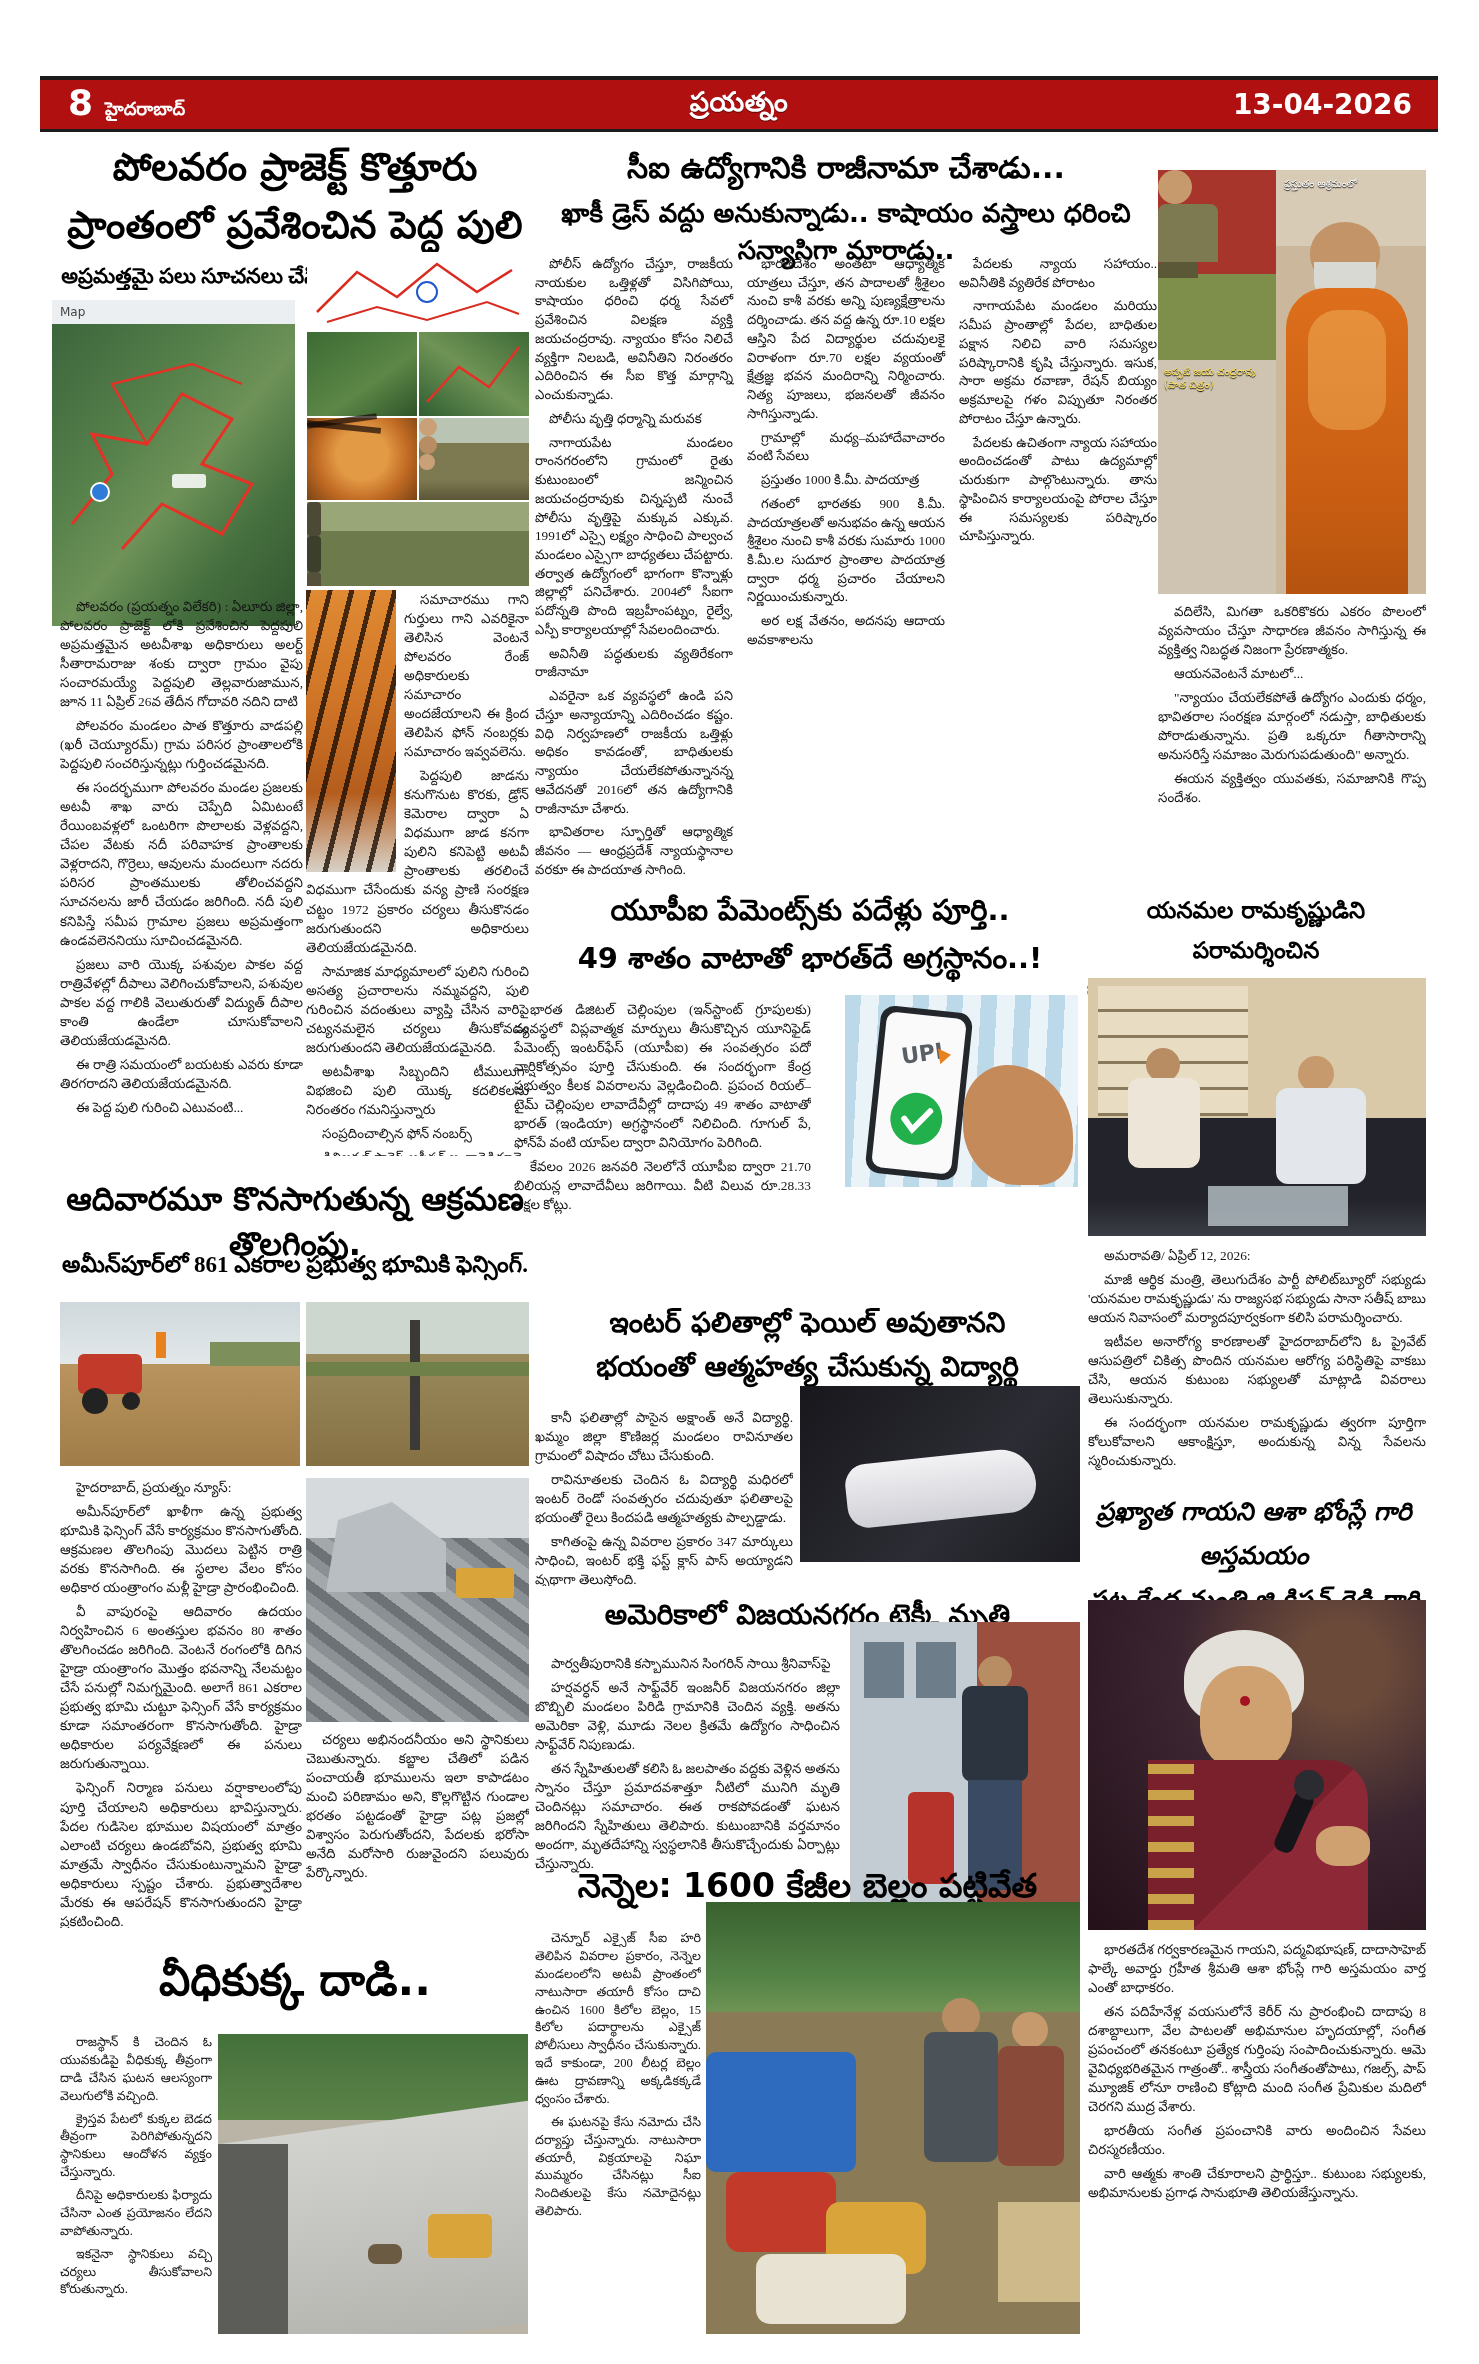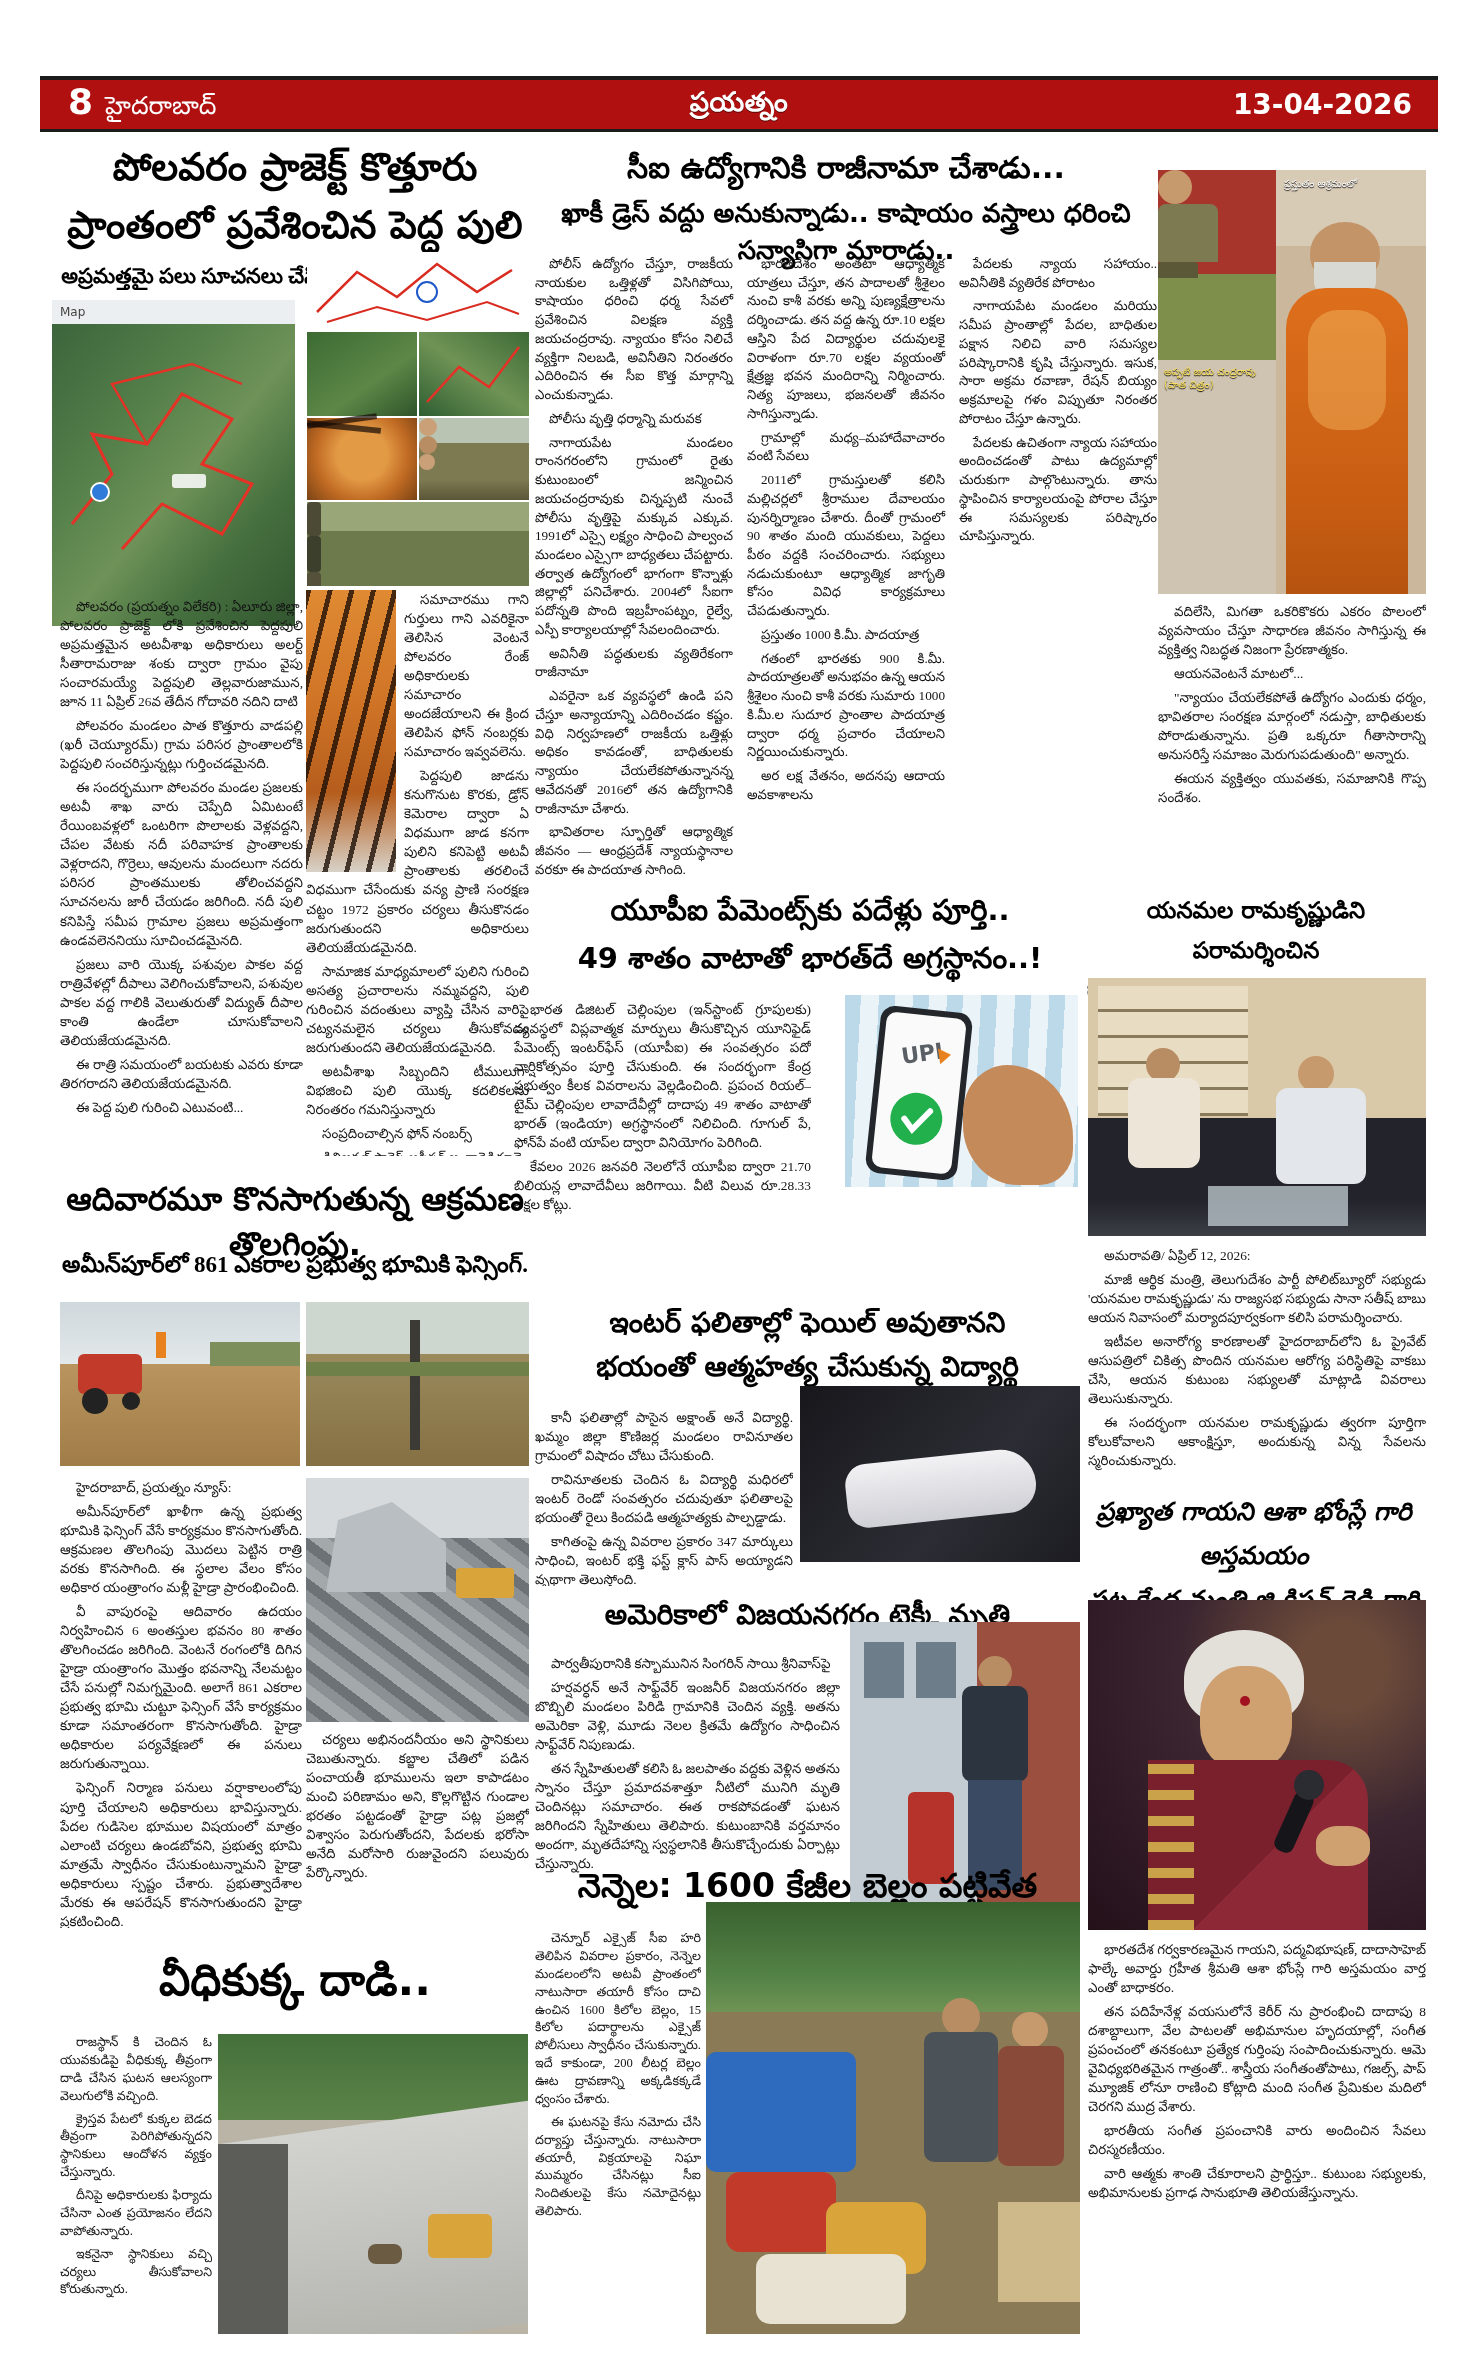--- a/index.html
+++ b/index.html
@@ -4,21 +4,21 @@
 <style>
   html,body{margin:0;padding:0;background:#ffffff;}
   .page{position:relative;width:1479px;height:2364px;background:#ffffff;overflow:hidden;
         font-family:"Liberation Serif", serif;color:#111;}
   
   .masthead{position:absolute;left:40px;top:76px;width:1398px;height:49px;
             background:#b01010;border-top:4px solid #1b1b1b;border-bottom:3px solid #1b1b1b;
             display:flex;align-items:center;color:#fff;font-family:"DejaVu Sans",sans-serif;}
   .mh-left{display:flex;align-items:baseline;gap:12px;padding-left:28px;}
   .mh-pageno{font-size:36px;font-weight:800;line-height:1;}
-  .mh-edition{font-size:25px;font-weight:400;}
+  .mh-edition{font-size:18px;font-weight:700;}
   .mh-title{position:absolute;left:0;right:0;text-align:center;font-size:27px;font-weight:800;
             letter-spacing:.5px;text-shadow:0 1px 0 #5a0505;}
   .mh-date{position:absolute;right:26px;font-size:28px;font-weight:800;}
   
   .hl{position:absolute;text-align:center;font-family:"DejaVu Sans",sans-serif;font-weight:700;color:#000;}
   .sub{position:absolute;text-align:center;font-weight:700;color:#000;}
   
   .copy{position:absolute;font-size:13.4px;line-height:1.42;text-align:justify;color:#141414;}
   .copy p{margin:0 0 5px 0;text-indent:16px;}
   .copy.small{font-size:12.6px;}
@@ -127,21 +127,20 @@
         <p>పోలీస్ ఉద్యోగం చేస్తూ, రాజకీయ నాయకుల ఒత్తిళ్లతో విసిగిపోయి, కాషాయం ధరించి ధర్మ సేవలో ప్రవేశించిన విలక్షణ వ్యక్తి జయచంద్రరావు. న్యాయం కోసం నిలిచే వ్యక్తిగా నిలబడి, అవినీతిని నిరంతరం ఎదిరించిన ఈ సీఐ కొత్త మార్గాన్ని ఎంచుకున్నాడు.</p>
         <p>పోలీసు వృత్తి ధర్మాన్ని మరువక</p>
         <p>నాగాయపేట మండలం రాంనగరంలోని గ్రామంలో రైతు కుటుంబంలో జన్మించిన జయచంద్రరావుకు చిన్నప్పటి నుంచే పోలీసు వృత్తిపై మక్కువ ఎక్కువ. 1991లో ఎస్సై లక్ష్యం సాధించి పాల్వంచ మండలం ఎస్సైగా బాధ్యతలు చేపట్టారు. తర్వాత ఉద్యోగంలో భాగంగా కొన్నాళ్లు జిల్లాల్లో పనిచేశారు. 2004లో సీఐగా పదోన్నతి పొంది ఇబ్రహీంపట్నం, రైల్వే, ఎస్పీ కార్యాలయాల్లో సేవలందించారు.</p>
         <p>అవినీతి పద్ధతులకు వ్యతిరేకంగా రాజీనామా</p>
         <p>ఎవరైనా ఒక వ్యవస్థలో ఉండి పని చేస్తూ అన్యాయాన్ని ఎదిరించడం కష్టం. విధి నిర్వహణలో రాజకీయ ఒత్తిళ్లు అధికం కావడంతో, బాధితులకు న్యాయం చేయలేకపోతున్నానన్న ఆవేదనతో 2016లో తన ఉద్యోగానికి రాజీనామా చేశారు.</p>
         <p>భావితరాల స్ఫూర్తితో ఆధ్యాత్మిక జీవనం — ఆంధ్రప్రదేశ్ న్యాయస్థానాల వరకూ ఈ పాదయాత్ర సాగింది.</p>
       </div>
     <div class="c">
         <p>భారతదేశం అంతటా ఆధ్యాత్మిక యాత్రలు చేస్తూ, తన పాదాలతో శ్రీశైలం నుంచి కాశీ వరకు అన్ని పుణ్యక్షేత్రాలను దర్శించాడు. తన వద్ద ఉన్న రూ.10 లక్షల ఆస్తిని పేద విద్యార్థుల చదువులకై విరాళంగా రూ.70 లక్షల వ్యయంతో క్షేత్రజ్ఞ భవన మందిరాన్ని నిర్మించారు. నిత్య పూజలు, భజనలతో జీవనం సాగిస్తున్నాడు.</p>
         <p>గ్రామాల్లో మధ్య–మహాదేవాచారం వంటి సేవలు</p>
-        <p>2011లో గ్రామస్తులతో కలిసి మల్లిచర్లలో శ్రీరాముల దేవాలయం పునర్నిర్మాణం చేశారు. దీంతో గ్రామంలో 90 శాతం మంది యువకులు, పెద్దలు పీఠం వద్దకి సంచరించారు. సభ్యులు నడుచుకుంటూ ఆధ్యాత్మిక జాగృతి కోసం వివిధ కార్యక్రమాలు చేపడుతున్నారు.</p>
         <p>ప్రస్తుతం 1000 కి.మీ. పాదయాత్ర</p>
         <p>గతంలో భారతకు 900 కి.మీ. పాదయాత్రలతో అనుభవం ఉన్న ఆయన శ్రీశైలం నుంచి కాశీ వరకు సుమారు 1000 కి.మీ.ల సుదూర ప్రాంతాల పాదయాత్ర ద్వారా ధర్మ ప్రచారం చేయాలని నిర్ణయించుకున్నారు.</p>
         <p>అర లక్ష వేతనం, అదనపు ఆదాయ అవకాశాలను</p>
       </div>
     <div class="c">
         <p>పేదలకు న్యాయ సహాయం.. అవినీతికి వ్యతిరేక పోరాటం</p>
         <p>నాగాయపేట మండలం మరియు సమీప ప్రాంతాల్లో పేదల, బాధితుల పక్షాన నిలిచి వారి సమస్యల పరిష్కారానికి కృషి చేస్తున్నారు. ఇసుక, సారా అక్రమ రవాణా, రేషన్ బియ్యం అక్రమాలపై గళం విప్పుతూ నిరంతర పోరాటం చేస్తూ ఉన్నారు.</p>
         <p>పేదలకు ఉచితంగా న్యాయ సహాయం అందించడంతో పాటు ఉద్యమాల్లో చురుకుగా పాల్గొంటున్నారు. తాను స్థాపించిన కార్యాలయంపై పోరాల చేస్తూ ఈ సమస్యలకు పరిష్కారం చూపిస్తున్నారు.</p>
       </div>
   </div>

